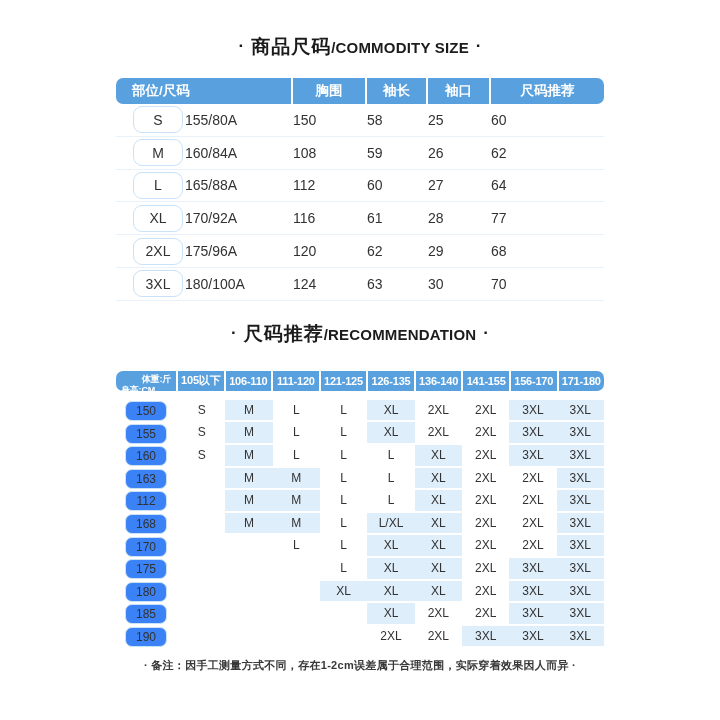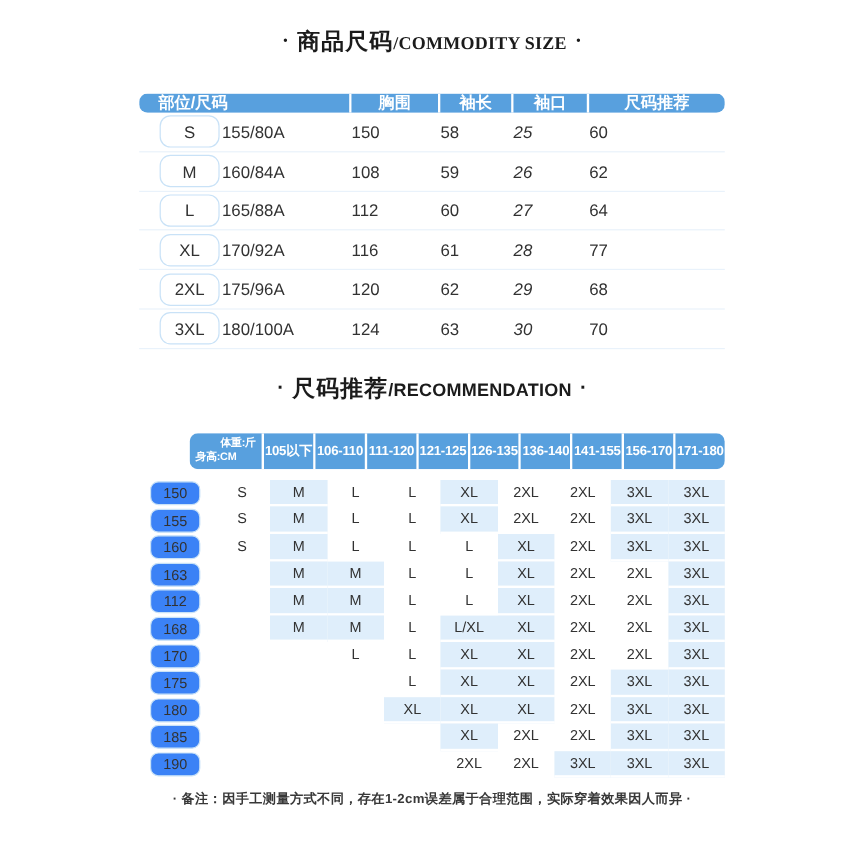--- a/index.html
+++ b/index.html
@@ -9,25 +9,25 @@
     font-family:"Liberation Sans","DejaVu Sans",sans-serif;
     color:#323232; overflow:hidden;
   }
   .container { width:488px; margin:0 auto; }
 
   
   .sec-title { text-align:center; font-weight:700; color:#1b1b1b; }
   .sec-title .dot { font-size:17px; margin:0 7px; vertical-align:2px; }
   .sec-title .zh  { font-size:19px; letter-spacing:1px; }
   .sec-title .en  { font-size:15px; letter-spacing:0.2px; }
-  #title1 { padding-top:22px; height:58px;font-family:Liberation Serif, serif; }
+  #title1 { padding-top:34px; height:58px; }
   #title2 { margin-top:20px; height:34px; }
 
   
-  .t1-header { display:flex; height:16px; margin-top:20px; border-radius:7px; overflow:hidden; }
+  .t1-header { display:flex; height:26px; margin-top:20px; border-radius:7px; overflow:hidden; }
   .t1-header .hc {
     background:#58A0DE; color:#fff; font-weight:700; font-size:13.5px;
     display:flex; align-items:center; justify-content:center;
     border-right:2px solid #fff;
   }
   .t1-header .hc:last-child { border-right:none; }
   .hc.c-part  { width:177px; justify-content:flex-start; padding-left:16px; }
   .hc.c-chest { width:74px; }
   .hc.c-slv   { width:61px; }
   .hc.c-cuff  { width:63px; }
@@ -41,25 +41,25 @@
   .size-pill {
     margin-left:17px; width:50px; height:27px;
     border:1px solid #C9E2F7; border-radius:9px; background:#fff;
     display:flex; align-items:center; justify-content:center;
     font-size:14px; color:#323232;
   }
   .t1-body .cell { text-align:left; font-size:14px; }
   .cell.c2-spec  { width:108px; }
   .cell.c2-chest { width:74px; }
   .cell.c2-slv   { width:61px; }
-  .cell.c2-cuff  { width:63px;font-style:italic; }
+  .cell.c2-cuff  { width:63px; }
   .cell.c2-back  { flex:1; }
 
   
-  .t2-header { display:flex; height:30px; margin-top:16px; border-radius:7px; overflow:hidden;margin-left:42px; }
+  .t2-header { display:flex; height:20px; margin-top:16px; border-radius:7px; overflow:hidden; }
   .t2-header .hc2 {
     background:#58A0DE; color:#fff; font-weight:700; font-size:11px;
     display:flex; align-items:center; justify-content:center;
     border-right:2px solid #fff; flex:1; letter-spacing:-0.2px;
   }
   .t2-header .hc2:last-child { border-right:none; }
   .hc2.corner { flex:none; width:62px; display:block; padding:3px 5px 2px 5px; font-size:9px; line-height:11px; }
   .corner .top-lab { display:block; text-align:right; }
   .corner .bot-lab { display:block; text-align:left; }
 

